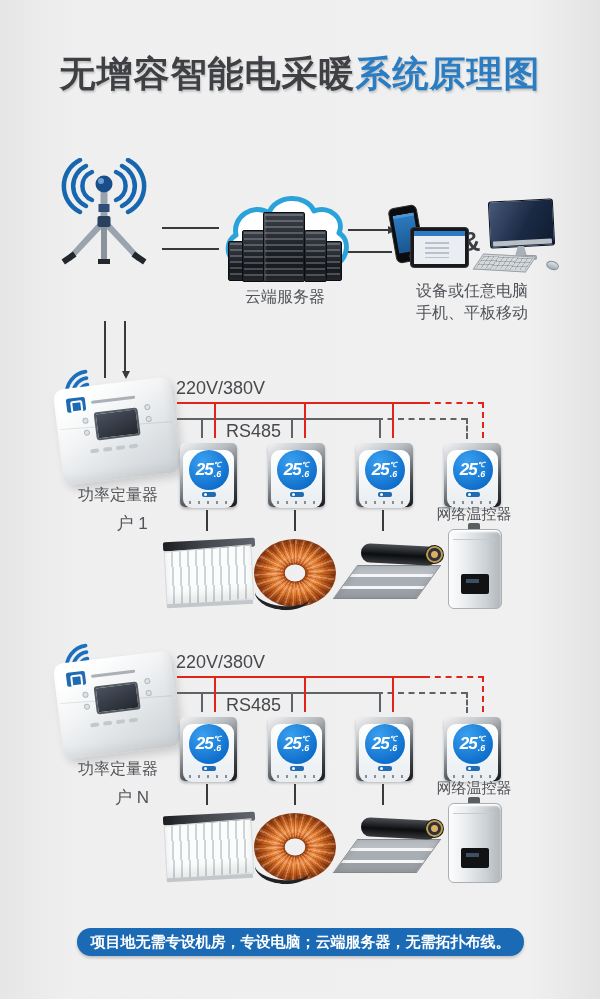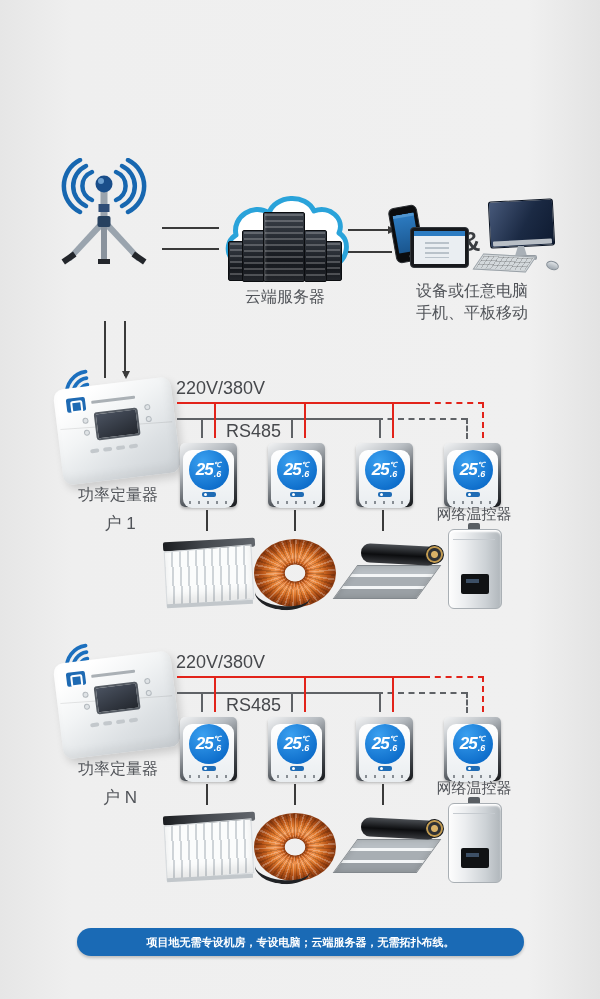--- a/index.html
+++ b/index.html
@@ -95,21 +95,21 @@
   .pd-crease { position:absolute; left:3px; top:42px; width:112px; height:1px; background:rgba(0,0,0,.09); transform:rotate(3deg); }
   .pd-logo { position:absolute; left:12px; top:10px; width:19px; height:14px; background:#1e6ab3; border-radius:2px; }
   .pd-logo::after { content:""; position:absolute; left:4px; top:3px; width:8px; height:8px; border:2px solid #fff; border-radius:2px; }
   .pd-text { position:absolute; left:37px; top:15px; width:44px; height:3px; background:#aab0b5; border-radius:1px; }
   .pd-screen { position:absolute; left:38px; top:27px; width:44px; height:28px; border-radius:3px;
              background:linear-gradient(160deg,#4a5260,#23272e); border:2px solid #565c64; }
   .pd-btn { position:absolute; width:6px; height:6px; border-radius:50%; background:#dfe3e6; border:1px solid #b3b9be; }
   .pd-pill { position:absolute; width:9px; height:4px; border-radius:2px; background:#c3c8cc; top:63px; }
 
   .dev-label2   { left:38px; top:119px; width:160px; text-align:center; font-size:16px; }
-  .house-label  { left:40px; top:146px; width:160px; text-align:center; font-size:17px; }
+  .house-label  { left:52px; top:146px; width:160px; text-align:center; font-size:17px; }
   .pw-label     { left:176px; top:12px; font-size:18px; color:#46484c; }
   .rs-label     { left:226px; top:55px; font-size:18px; color:#46484c; }
   .net-label    { left:427px; top:139px; width:94px; text-align:center; font-size:15px; }
 
   
   .tstat { position:absolute; top:77px; width:57px; height:64px; border-radius:5px; padding:3px;
            background:linear-gradient(150deg,#f2f3f4 0%,#b9bec3 30%,#4a4f55 70%,#17191c 100%);
            box-shadow:0 2px 3px rgba(0,0,0,.25); }
   .tface { width:100%; height:100%; border-radius:9px;
            background:linear-gradient(180deg,#ffffff,#e9edf0); }
@@ -160,29 +160,32 @@
   .wh-body { position:absolute; inset:0; border-radius:6px;
       background:linear-gradient(90deg,#fdfdfd 0%,#eceef0 30%,#cdd2d6 70%,#b0b6bb 100%);
       border:1px solid #a9afb4; box-shadow:inset 0 2px 2px #fff; }
   .wh-top { position:absolute; left:20px; top:-6px; width:12px; height:7px; background:#595e63; border-radius:2px 2px 0 0; }
   .wh-line { position:absolute; left:5px; top:10px; width:42px; height:1px; background:#c6cbd0; }
   .wh-panel { position:absolute; left:13px; bottom:15px; width:28px; height:20px; background:#101214; border-radius:2px; }
   .wh-panel::after { content:""; position:absolute; left:5px; top:5px; width:13px; height:4px; background:#3d5066; }
 
   
   .footer { position:absolute; left:77px; top:928px; width:447px; height:28px; border-radius:14px;
-            background:#1a6ab5; color:#fff; font-weight:bold; font-size:11px;
+            background:#1a6ab5; color:#fff; font-weight:bold; font-size:15px;
             display:flex; align-items:center; justify-content:center; white-space:nowrap;
             box-shadow:0 2px 3px rgba(0,0,0,.2); }
 </style>
 </head>
 <body>
 
 <div class="page">
 
+  <div class="title">
+    <span class="t-dark">无增容智能电采暖</span><span class="t-blue">系统原理图</span>
+  </div>
 
   <div class="antenna">
     <svg viewBox="0 -2 100 114" width="104" height="114">
       <g stroke="#1767b0" stroke-width="4.5" fill="none" stroke-linecap="round">
         <path d="M38 12 A 15 15 0 0 0 38 40"></path>
         <path d="M32 6  A 22 22 0 0 0 32 46"></path>
         <path d="M26 0  A 29 29 0 0 0 26 52"></path>
         <path d="M62 12 A 15 15 0 0 1 62 40"></path>
         <path d="M68 6  A 22 22 0 0 1 68 46"></path>
         <path d="M74 0  A 29 29 0 0 1 74 52"></path>

